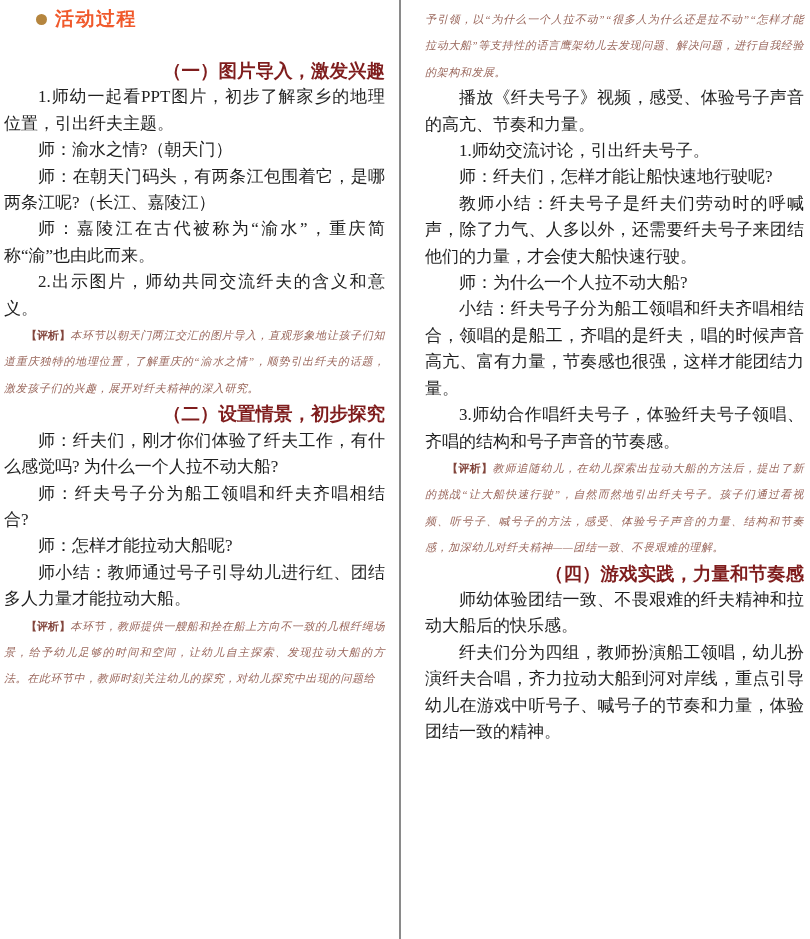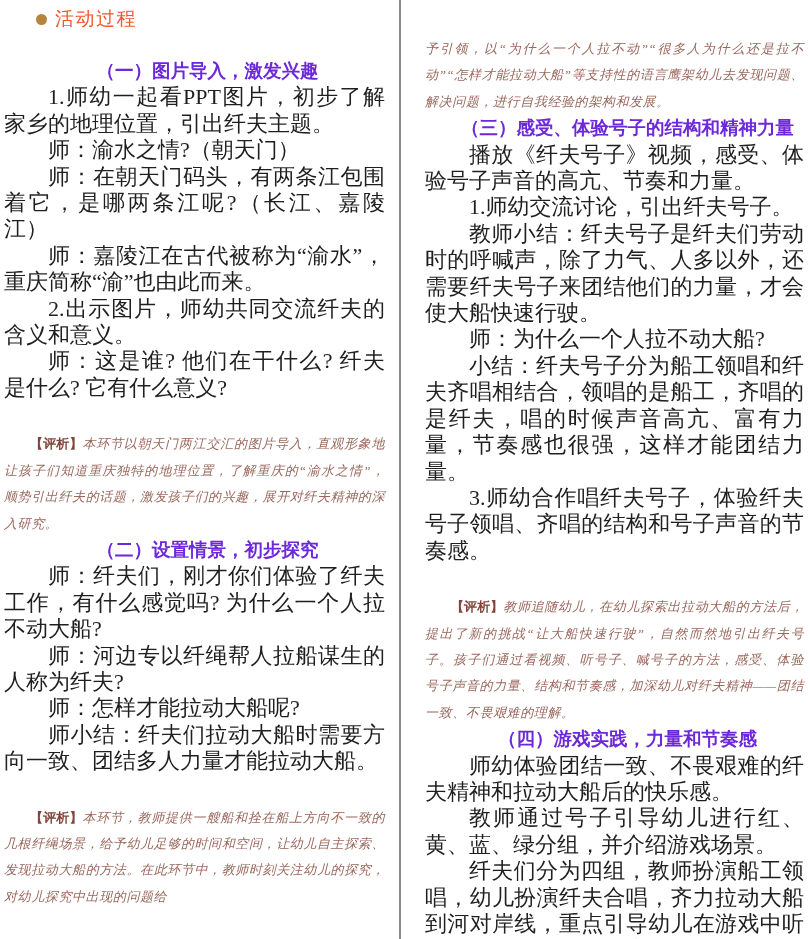--- a/index.html
+++ b/index.html
@@ -25,46 +25,45 @@
     padding-left: 32px; height: 26px;
     margin-bottom: 26px;
   }
   .bullet {
     width: 11px; height: 11px; border-radius: 50%;
     background: var(--bullet, #b5853e);
     margin-right: 8px; flex: 0 0 auto;
   }
   .page-title {
     font-family: "Liberation Sans", "DejaVu Sans", sans-serif;
-    font-weight: normal; font-size: 19px;
+    font-weight: bold; font-size: 19px;
     color: var(--title, #f0592b);
     letter-spacing: 1.5px;
     line-height: 26px;
   }
   .blk {
     margin: 0;
-    font-size: 22px;
+    font-size: 17px;
     line-height: 26.4px;
     text-align: justify;
   }
   .heading {
     font-family: "Liberation Sans", "DejaVu Sans", sans-serif;
     font-weight: bold;
     font-size: 18.5px;
     text-indent: 1.4em;
-    color: #6d28d9;
-    text-align: center;
+    color: #7f1d1d;
+    text-align: right;
   }
   .para { text-indent: 2em; }
   .comment, .comment_cont {
     font-style: italic;
     color: var(--comment-text, #9a675c);
     letter-spacing: 0.6px;
-    font-size: 13px;
-    margin-top: 30px;
+    font-size: 11px;
   }
   .comment { text-indent: 2em; }
   .comment_cont { text-indent: 0; }
   .comment-label {
     font-style: normal;
     font-family: "Liberation Sans", "DejaVu Sans", sans-serif;
     font-weight: bold;
     color: var(--comment-label, #82453c);
     letter-spacing: 0;
   }
@@ -78,37 +77,35 @@
   <header class="page-header">
     <span class="bullet"></span>
     <span class="page-title">活动过程</span>
   </header>
 <p class="blk heading">（一）图片导入，激发兴趣</p>
     <p class="blk para">1.师幼一起看PPT图片，初步了解家乡的地理位置，引出纤夫主题。</p>
     <p class="blk para">师：渝水之情?（朝天门）</p>
     <p class="blk para">师：在朝天门码头，有两条江包围着它，是哪两条江呢?（长江、嘉陵江）</p>
     <p class="blk para">师：嘉陵江在古代被称为“渝水”，重庆简称“渝”也由此而来。</p>
     <p class="blk para">2.出示图片，师幼共同交流纤夫的含义和意义。</p>
-    <p class="blk para">师：这是谁? 他们在干什么? 纤夫是什么? 它有什么意义?</p>
     <p class="blk comment"><span class="comment-label">【评析】</span><span>本环节以朝天门两江交汇的图片导入，直观形象地让孩子们知道重庆独特的地理位置，了解重庆的“渝水之情”，顺势引出纤夫的话题，激发孩子们的兴趣，展开对纤夫精神的深入研究。</span></p>
     <p class="blk heading">（二）设置情景，初步探究</p>
     <p class="blk para">师：纤夫们，刚才你们体验了纤夫工作，有什么感觉吗? 为什么一个人拉不动大船?</p>
-    <p class="blk para">师：河边专以纤绳帮人拉船谋生的人称为纤夫?</p>
+    <p class="blk para">师：纤夫号子分为船工领唱和纤夫齐唱相结合?</p>
     <p class="blk para">师：怎样才能拉动大船呢?</p>
-    <p class="blk para">师小结：纤夫们拉动大船时需要方向一致、团结多人力量才能拉动大船。</p>
+    <p class="blk para">师小结：教师通过号子引导幼儿进行红、团结多人力量才能拉动大船。</p>
     <p class="blk comment"><span class="comment-label">【评析】</span><span>本环节，教师提供一艘船和拴在船上方向不一致的几根纤绳场景，给予幼儿足够的时间和空间，让幼儿自主探索、发现拉动大船的方法。在此环节中，教师时刻关注幼儿的探究，对幼儿探究中出现的问题给</span></p>
   </div>
 
 <div class="column" id="col-right">
     <p class="blk comment_cont"><span>予引领，以“为什么一个人拉不动”“很多人为什么还是拉不动”“怎样才能拉动大船”等支持性的语言鹰架幼儿去发现问题、解决问题，进行自我经验的架构和发展。</span></p>
-    <p class="blk heading">（三）感受、体验号子的结构和精神力量</p>
     <p class="blk para">播放《纤夫号子》视频，感受、体验号子声音的高亢、节奏和力量。</p>
     <p class="blk para">1.师幼交流讨论，引出纤夫号子。</p>
+    <p class="blk para">师：纤夫们，怎样才能让船快速地行驶呢?</p>
     <p class="blk para">教师小结：纤夫号子是纤夫们劳动时的呼喊声，除了力气、人多以外，还需要纤夫号子来团结他们的力量，才会使大船快速行驶。</p>
     <p class="blk para">师：为什么一个人拉不动大船?</p>
     <p class="blk para">小结：纤夫号子分为船工领唱和纤夫齐唱相结合，领唱的是船工，齐唱的是纤夫，唱的时候声音高亢、富有力量，节奏感也很强，这样才能团结力量。</p>
     <p class="blk para">3.师幼合作唱纤夫号子，体验纤夫号子领唱、齐唱的结构和号子声音的节奏感。</p>
     <p class="blk comment"><span class="comment-label">【评析】</span><span>教师追随幼儿，在幼儿探索出拉动大船的方法后，提出了新的挑战“让大船快速行驶”，自然而然地引出纤夫号子。孩子们通过看视频、听号子、喊号子的方法，感受、体验号子声音的力量、结构和节奏感，加深幼儿对纤夫精神——团结一致、不畏艰难的理解。</span></p>
     <p class="blk heading">（四）游戏实践，力量和节奏感</p>
     <p class="blk para">师幼体验团结一致、不畏艰难的纤夫精神和拉动大船后的快乐感。</p>
-    <p class="blk para">教师通过号子引导幼儿进行红、黄、蓝、绿分组，并介绍游戏场景。</p>
     <p class="blk para">纤夫们分为四组，教师扮演船工领唱，幼儿扮演纤夫合唱，齐力拉动大船到河对岸线，重点引导幼儿在游戏中听号子、喊号子的节奏和力量，体验团结一致的精神。</p>
   </div>
 
 </body></html>

